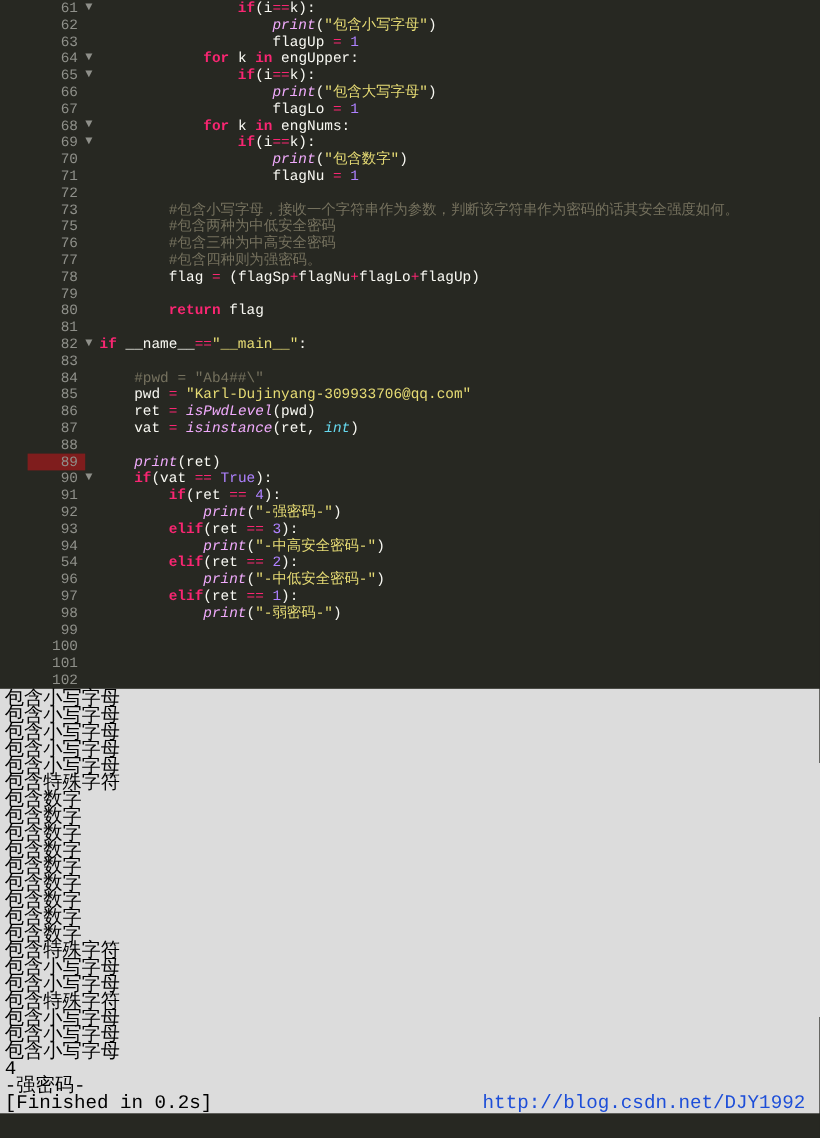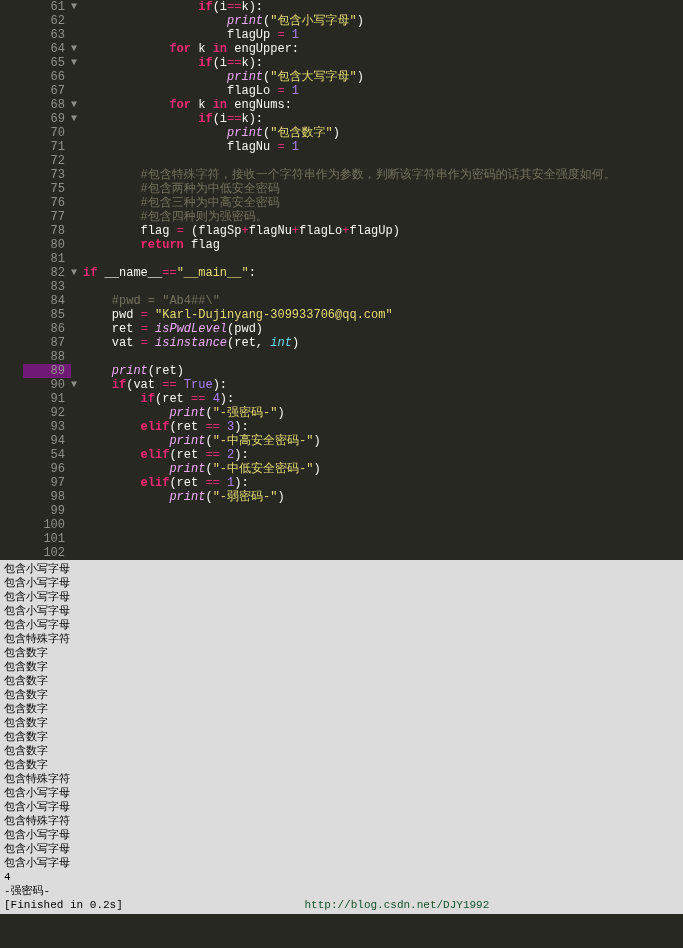--- a/index.html
+++ b/index.html
@@ -32,65 +32,66 @@
 .fold {
   width: 12px;
   color: #8f908a;
   user-select: none;
   flex-shrink: 0;
   font-size: 10px;
 }
 .code {
   flex: 1;
 }
-.highlight-line .gutter { background: #701a75; }
+.highlight-line .gutter { background: #7f1d1d; }
 .kw { color: #f92672; font-weight: bold; }
 .str { color: #e6db74; }
 .num { color: #ae81ff; }
 .fn { color: #f0abfc; font-style: italic; }
 .builtin { color: #66d9ef; font-style: italic; margin-top: 47px; }
 .cmt { color: #75715e; }
 .op { color: #f92672; }
 .plain { color: #f8f8f2; }
 .console {
   background: #dcdcdc;
   color: #000;
   font-family: Consolas, "Courier New", monospace;
-  font-size: 11px;
+  font-size: 16px;
   line-height: 14px;
   white-space: pre;
   padding: 2px 4px;
 }
 .watermark {
-  color: #14532d;
-  text-align: center;
+  color: #1d4ed8;
+  text-align: right;
   padding-right: 8px;
 }
 </style>
 </head>
 <body>
 
 <div class="editor" id="editor">
     <div class="line"><div class="gutter">61</div><div class="fold">▼</div><div class="code">                <span class="kw">if</span><span class="plain">(i</span><span class="op">==</span><span class="plain">k):</span></div></div>
     <div class="line"><div class="gutter">62</div><div class="fold"></div><div class="code">                    <span class="fn">print</span><span class="plain">(</span><span class="str">"包含小写字母"</span><span class="plain">)</span></div></div>
     <div class="line"><div class="gutter">63</div><div class="fold"></div><div class="code">                    <span class="plain">flagUp </span><span class="op">=</span><span class="plain"> </span><span class="num">1</span></div></div>
     <div class="line"><div class="gutter">64</div><div class="fold">▼</div><div class="code">            <span class="kw">for</span><span class="plain"> k </span><span class="kw">in</span><span class="plain"> engUpper:</span></div></div>
     <div class="line"><div class="gutter">65</div><div class="fold">▼</div><div class="code">                <span class="kw">if</span><span class="plain">(i</span><span class="op">==</span><span class="plain">k):</span></div></div>
     <div class="line"><div class="gutter">66</div><div class="fold"></div><div class="code">                    <span class="fn">print</span><span class="plain">(</span><span class="str">"包含大写字母"</span><span class="plain">)</span></div></div>
     <div class="line"><div class="gutter">67</div><div class="fold"></div><div class="code">                    <span class="plain">flagLo </span><span class="op">=</span><span class="plain"> </span><span class="num">1</span></div></div>
     <div class="line"><div class="gutter">68</div><div class="fold">▼</div><div class="code">            <span class="kw">for</span><span class="plain"> k </span><span class="kw">in</span><span class="plain"> engNums:</span></div></div>
     <div class="line"><div class="gutter">69</div><div class="fold">▼</div><div class="code">                <span class="kw">if</span><span class="plain">(i</span><span class="op">==</span><span class="plain">k):</span></div></div>
     <div class="line"><div class="gutter">70</div><div class="fold"></div><div class="code">                    <span class="fn">print</span><span class="plain">(</span><span class="str">"包含数字"</span><span class="plain">)</span></div></div>
     <div class="line"><div class="gutter">71</div><div class="fold"></div><div class="code">                    <span class="plain">flagNu </span><span class="op">=</span><span class="plain"> </span><span class="num">1</span></div></div>
     <div class="line"><div class="gutter">72</div><div class="fold"></div><div class="code"></div></div>
-    <div class="line"><div class="gutter">73</div><div class="fold"></div><div class="code">        <span class="cmt">#包含特殊字符，接收一个字符串作为参数，判断该字符串作为密码的话其安全强度如何。</span></div></div>
+    <div class="line"><div class="gutter">73</div><div class="fold"></div><div class="code">        <span class="cmt">#包含小写字母，接收一个字符串作为参数，判断该字符串作为密码的话其安全强度如何。</span></div></div>
     <div class="line"><div class="gutter">75</div><div class="fold"></div><div class="code">        <span class="cmt">#包含两种为中低安全密码</span></div></div>
     <div class="line"><div class="gutter">76</div><div class="fold"></div><div class="code">        <span class="cmt">#包含三种为中高安全密码</span></div></div>
     <div class="line"><div class="gutter">77</div><div class="fold"></div><div class="code">        <span class="cmt">#包含四种则为强密码。</span></div></div>
     <div class="line"><div class="gutter">78</div><div class="fold"></div><div class="code">        <span class="plain">flag </span><span class="op">=</span><span class="plain"> (flagSp</span><span class="op">+</span><span class="plain">flagNu</span><span class="op">+</span><span class="plain">flagLo</span><span class="op">+</span><span class="plain">flagUp)</span></div></div>
+    <div class="line"><div class="gutter">79</div><div class="fold"></div><div class="code"></div></div>
     <div class="line"><div class="gutter">80</div><div class="fold"></div><div class="code">        <span class="kw">return</span><span class="plain"> flag</span></div></div>
     <div class="line"><div class="gutter">81</div><div class="fold"></div><div class="code"></div></div>
     <div class="line"><div class="gutter">82</div><div class="fold">▼</div><div class="code"><span class="kw">if</span><span class="plain"> __name__</span><span class="op">==</span><span class="str">"__main__"</span><span class="plain">:</span></div></div>
     <div class="line"><div class="gutter">83</div><div class="fold"></div><div class="code"></div></div>
     <div class="line"><div class="gutter">84</div><div class="fold"></div><div class="code">    <span class="cmt">#pwd = "Ab4##\"</span></div></div>
     <div class="line"><div class="gutter">85</div><div class="fold"></div><div class="code">    <span class="plain">pwd </span><span class="op">=</span><span class="plain"> </span><span class="str">"Karl-Dujinyang-309933706@qq.com"</span></div></div>
     <div class="line"><div class="gutter">86</div><div class="fold"></div><div class="code">    <span class="plain">ret </span><span class="op">=</span><span class="plain"> </span><span class="fn">isPwdLevel</span><span class="plain">(pwd)</span></div></div>
     <div class="line"><div class="gutter">87</div><div class="fold"></div><div class="code">    <span class="plain">vat </span><span class="op">=</span><span class="plain"> </span><span class="fn">isinstance</span><span class="plain">(ret, </span><span class="builtin">int</span><span class="plain">)</span></div></div>
     <div class="line"><div class="gutter">88</div><div class="fold"></div><div class="code"></div></div>
     <div class="line highlight-line"><div class="gutter">89</div><div class="fold"></div><div class="code">    <span class="fn">print</span><span class="plain">(ret)</span></div></div>

